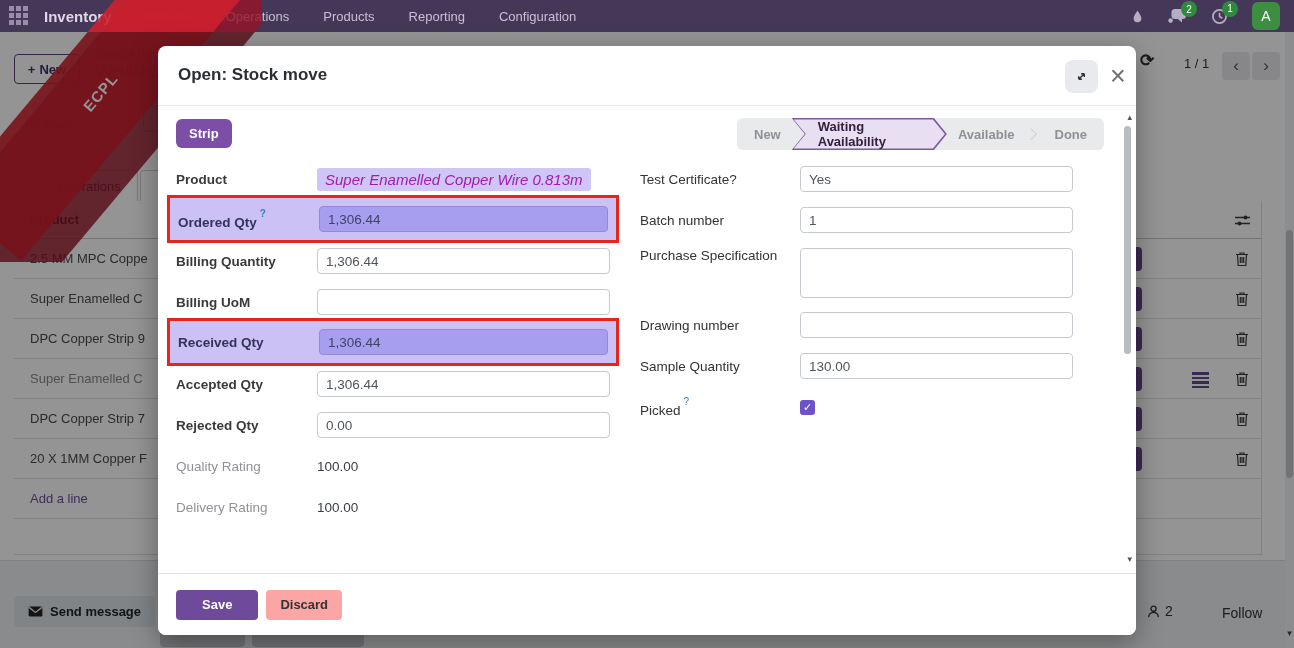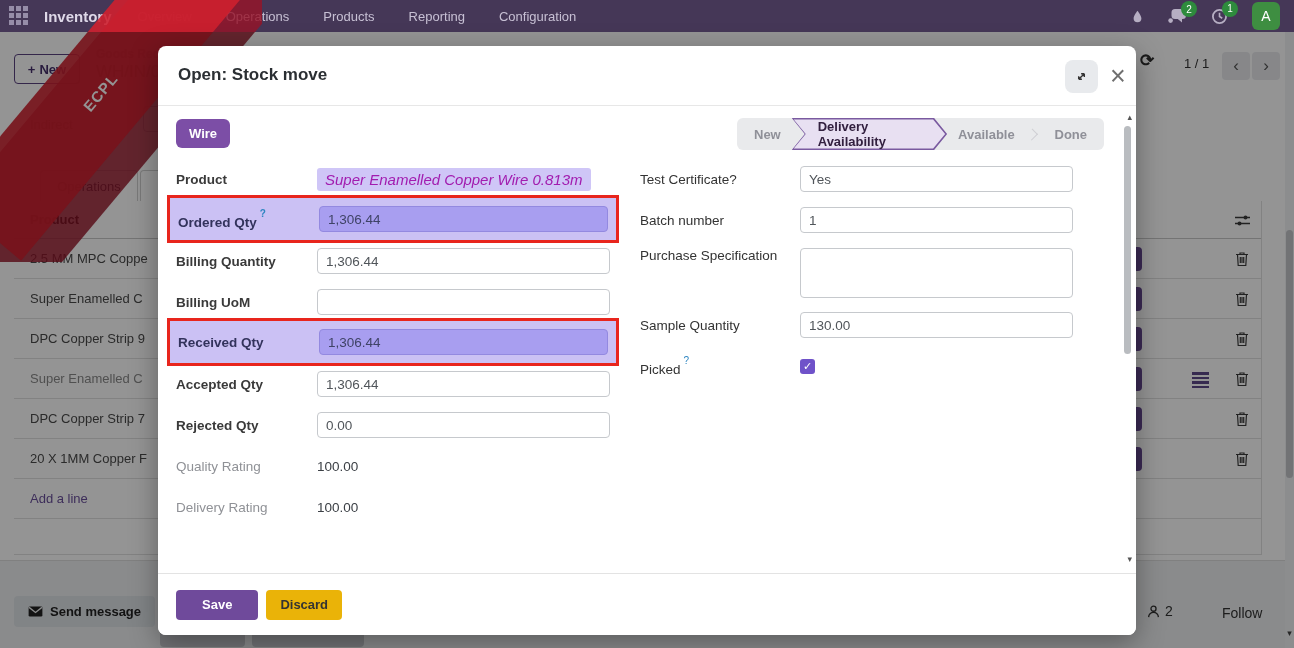--- a/index.html
+++ b/index.html
@@ -132,21 +132,21 @@
   .hl .flabel { color:#33335c; }
   .hl-input { background:#a89ef0; border-color:#9389e0; color:#3f4366; }
   .checkbox { width:15px; height:15px; border-radius:3px; background:#6f52c9; color:#fff; font-size:11px;
               display:flex; align-items:center; justify-content:center; cursor:pointer; }
   .checkbox::before { content:"\2713"; }
 
   .m-foot { position:absolute; left:0; bottom:0; width:100%; height:62px; border-top:1px solid #e3e3e3;
             border-radius:0 0 8px 8px; background:#fff; display:flex; align-items:center; gap:8px; padding:0 18px; }
   .save-btn { height:30px; padding:0 26px; background:#6f4a9b; color:#fff; border:none; border-radius:4px;
               font-weight:bold; font-size:13px; cursor:pointer; }
-  .discard-btn { height:30px; padding:0 14px; background:#eab308; color:#333; border:none; border-radius:4px;
+  .discard-btn { height:30px; padding:0 14px; background:#fca5a5; color:#333; border:none; border-radius:4px;
                  font-weight:bold; font-size:13px; cursor:pointer; }
 
   .m-scroll-up, .m-scroll-down { position:absolute; right:4px; font-size:9px; color:#555; cursor:pointer; }
   .m-scroll-up { top:66px; } .m-scroll-up::before { content:"\25B4"; }
   .m-scroll-down { top:508px; } .m-scroll-down::before { content:"\25BE"; }
   .m-thumb { position:absolute; right:5px; top:80px; width:7px; height:228px; background:#b9bcc0; border-radius:4px; cursor:pointer; }
 
   svg { display:block; }
 </style>
 </head>
@@ -333,27 +333,27 @@
     <div class="m-head">
       <span class="m-title">Open: Stock move</span>
       <button class="expand-btn">
         <svg width="15" height="15" viewBox="0 0 16 16">
             <path d="M5 11 11 5M11 5H7.6M11 5v3.4M5 11h3.4M5 11V7.6" fill="none" stroke="#333" stroke-width="1.5"></path>
           </svg>
       </button>
       <button class="close-btn"></button>
     </div>
 
-    <button class="smart-btn">Wire</button>
+    <button class="smart-btn">Strip</button>
 
     <div class="statusbar">
       <span class="step">New</span>
       <span class="step-active">
         <i class="sa-bg"></i>
-        <span class="sa-label">Delivery Availability</span>
+        <span class="sa-label">Waiting Availability</span>
       </span>
       <span class="step">Available</span>
       <span class="chev"></span>
       <span class="step">Done</span>
     </div>
 
     <div class="col-left">
       <div class="frow">
         <span class="flabel">Product</span>
         <span class="chip">Super Enamelled Copper Wire 0.813m</span>
@@ -399,20 +399,24 @@
       </div>
       <div class="frow">
         <span class="flabel">Batch number</span>
         <input class="finput" value="1" style="">
       </div>
       <div class="frow tall">
         <span class="flabel">Purchase Specification</span>
         <textarea class="finput" style=""></textarea>
       </div>
       <div class="frow">
+        <span class="flabel">Drawing number</span>
+        <input class="finput" value="" style="">
+      </div>
+      <div class="frow">
         <span class="flabel">Sample Quantity</span>
         <input class="finput" value="130.00" style="">
       </div>
       <div class="frow">
         <span class="flabel"><span>Picked</span><sup class="help"></sup></span>
         <span class="checkbox"></span>
       </div>
     </div>
 
     <div class="m-foot">

